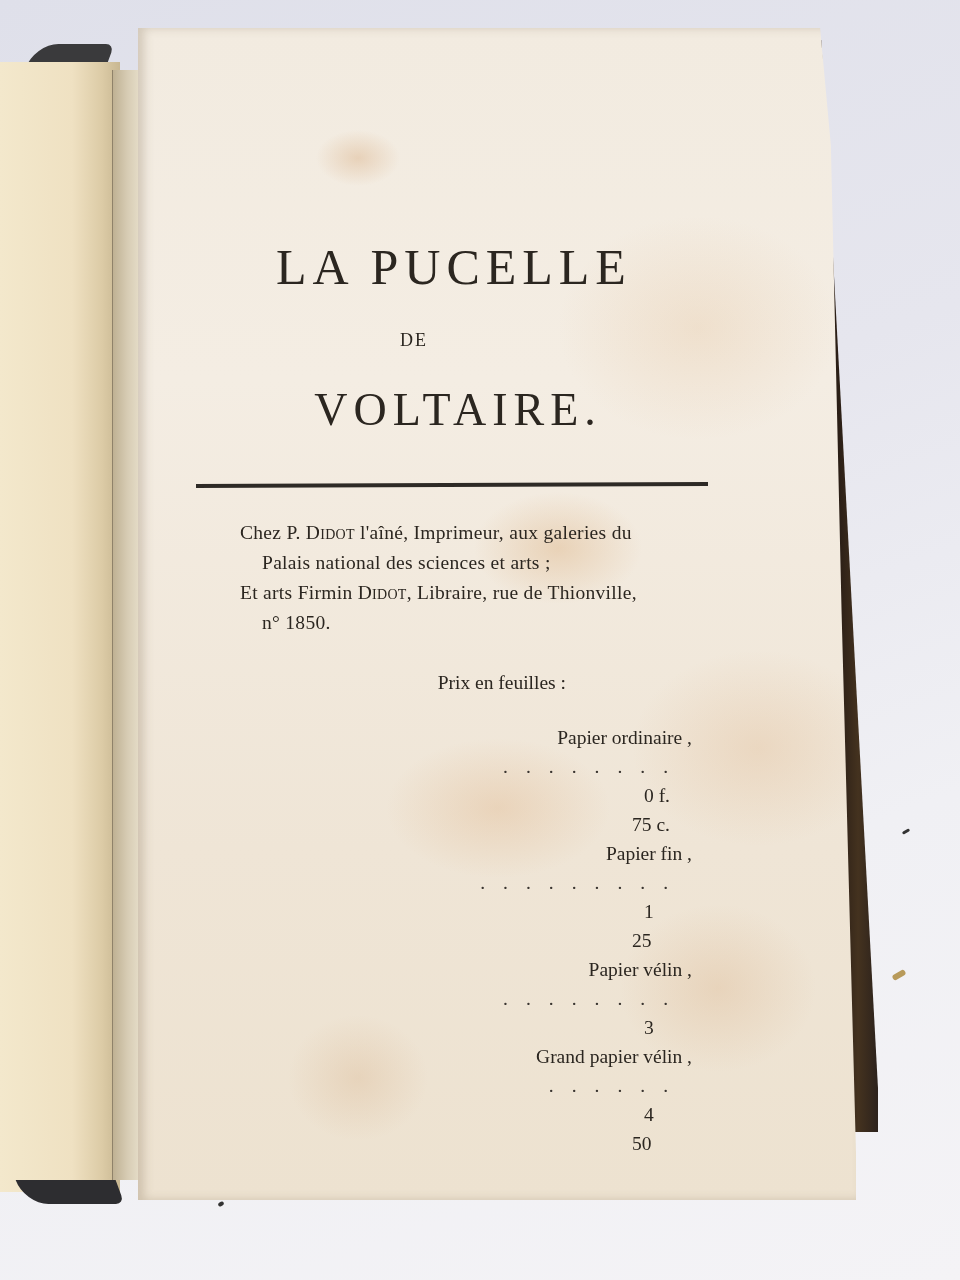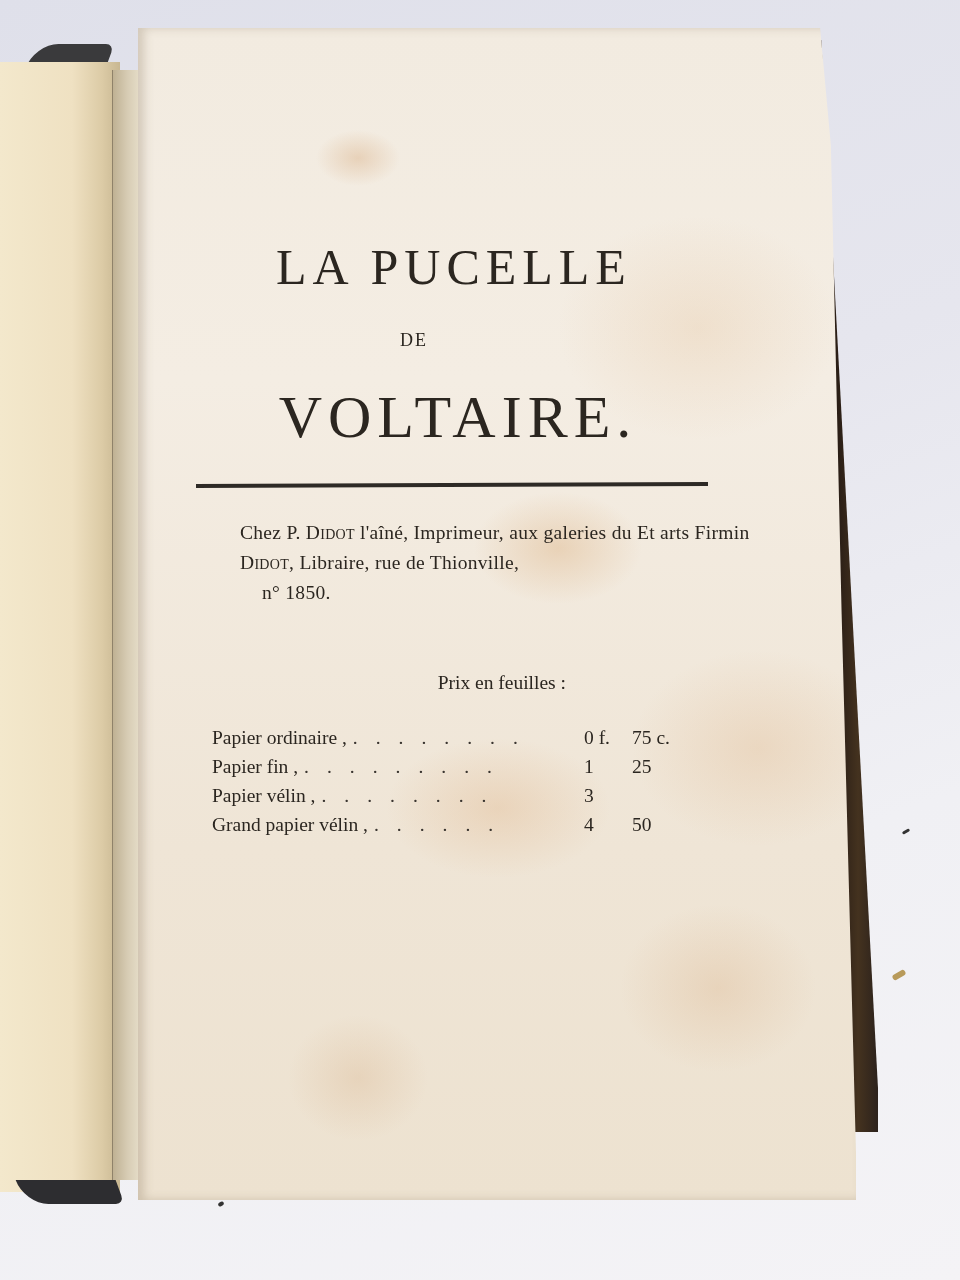--- a/index.html
+++ b/index.html
@@ -53,41 +53,41 @@
     .title-line1 {
       position: absolute; top: 210px; left: 96px; width: 440px; text-align: center;
       font-size: 50px; letter-spacing: 6px; font-weight: normal;
     }
     .title-de {
       position: absolute; top: 302px; left: 262px; width: 110px; text-align: left;
       font-size: 18px; letter-spacing: 2px;
     }
     .title-line2 {
       position: absolute; top: 355px; left: 130px; width: 380px; text-align: center;
-      font-size: 60px; letter-spacing: 6px;
+      font-size: 46px; letter-spacing: 6px;
     }
     .rule {
       position: absolute; top: 455px; left: 58px; width: 512px; height: 4px;
       background: #2e2a26; transform: rotate(-0.25deg);
     }
     .publisher {
       position: absolute; top: 490px; left: 54px; width: 530px;
       font-size: 19.5px; line-height: 30px; letter-spacing: 0.3px; margin-left: 48px;
     }
     .publisher .indent { padding-left: 22px; display: block; }
     .sc { font-variant: small-caps; }
     .prix-head {
       position: absolute; top: 644px; left: 228px; width: 200px; text-align: right;
       font-size: 19.5px;
     }
     .price-table {
       position: absolute; top: 695px; left: 74px; width: 480px;
       font-size: 19.5px; line-height: 29px;
     }
-    .price-row { display: flex; align-items: flex-end; }
+    .price-row { display: flex; align-items: flex-end; flex-direction: column; }
     .price-label { white-space: nowrap; }
     .price-dots { flex: 1; letter-spacing: 18px; overflow: hidden; white-space: nowrap; padding: 0 6px; color: #3a3530; }
     .price-francs { width: 48px; text-align: left; }
     .price-cents { width: 60px; text-align: left; }
     .crumb {
       position: absolute; width: 14px; height: 6px; background: #b89a5a; border-radius: 4px;
       transform: rotate(-30deg);
     }
   </style>
 </head>
@@ -108,20 +108,21 @@
 <div class="page">
   <div class="content">
     <div class="title-line1">LA PUCELLE</div>
     <div class="title-de">DE</div>
     <div class="title-line2">VOLTAIRE.</div>
 
     <div class="rule"></div>
 
     <div class="publisher">
       <span><span>Chez P. </span><span class="sc">Didot</span><span> l'aîné, Imprimeur, aux galeries du</span></span>
+      <span class="indent">Palais national des sciences et arts ;</span>
       <span><span>Et arts Firmin </span><span class="sc">Didot</span><span>, Libraire, rue de Thionville,</span></span>
       <span class="indent">n° 1850.</span>
     </div>
 
     <div class="prix-head">Prix en feuilles :</div>
 
     <div class="price-table">
       <div class="price-row">
         <span class="price-label">Papier ordinaire ,</span>
         <span class="price-dots">........</span>

